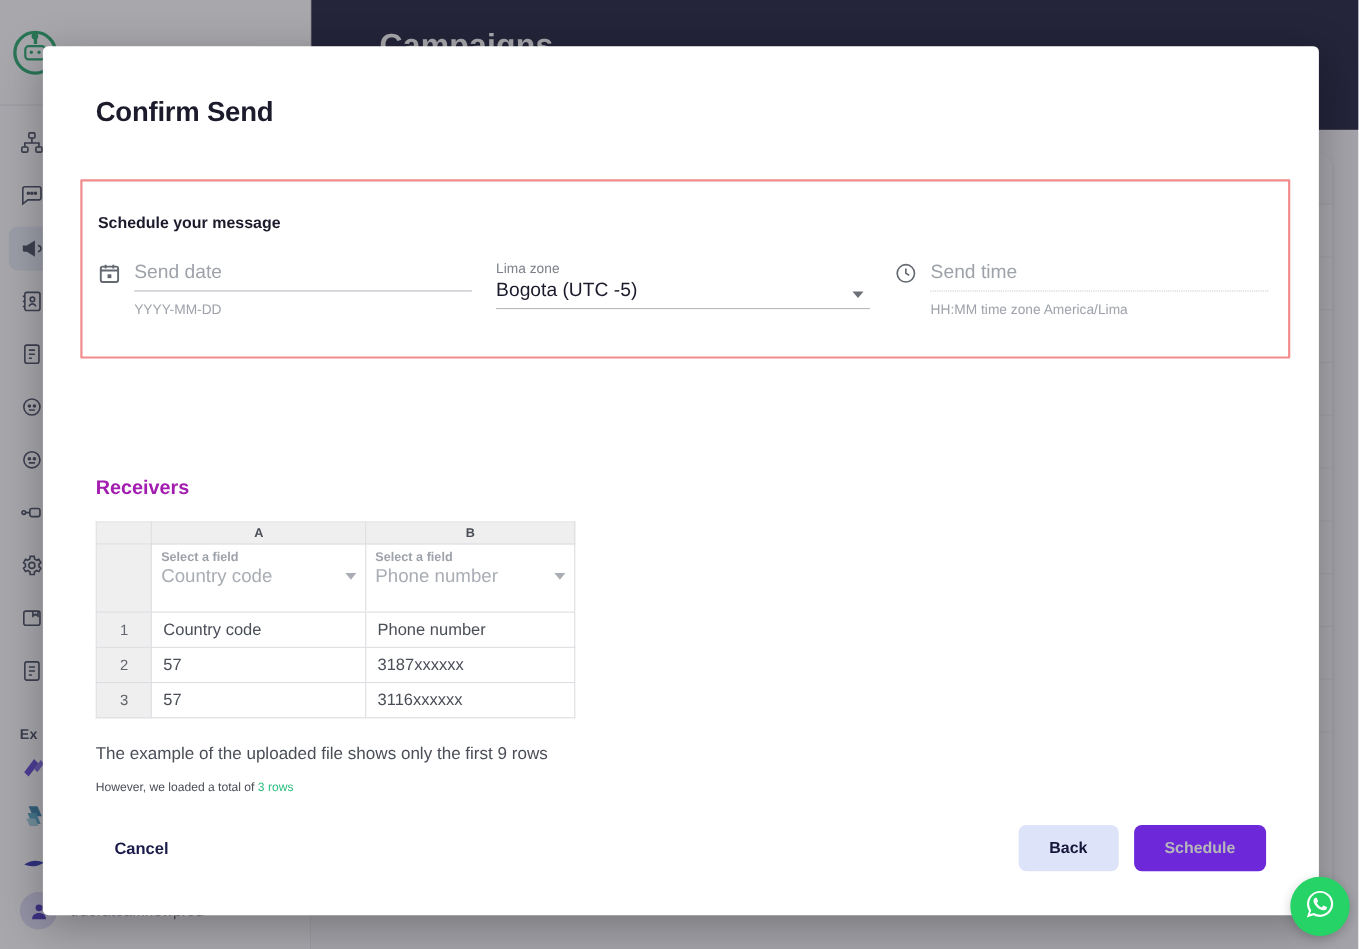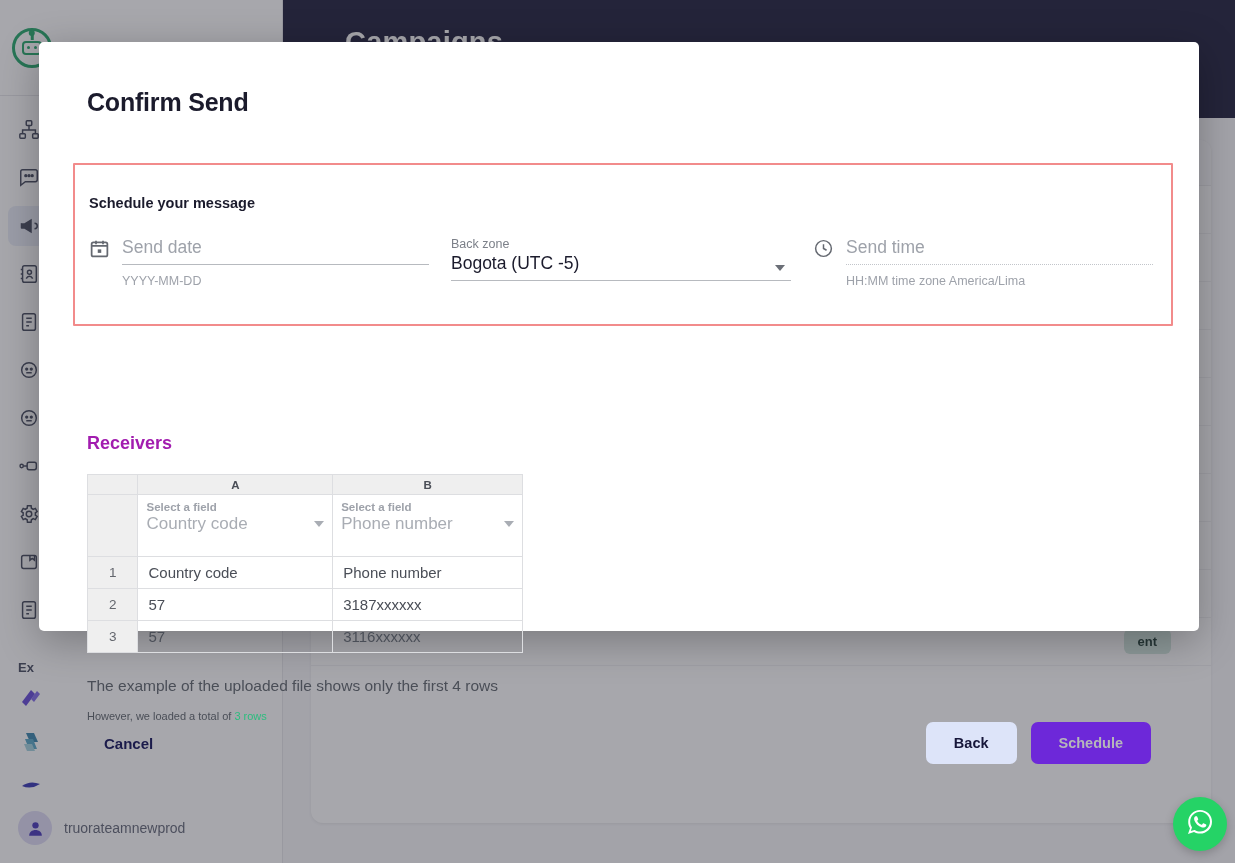--- a/index.html
+++ b/index.html
@@ -91,21 +91,21 @@
     border-radius: 50%; background: #25d366; display: flex; align-items: center; justify-content: center;
     box-shadow: 0 3px 10px rgba(0,0,0,.2); z-index: 40;
   }
   .wa-fab svg { width: 32px; height: 32px; fill: #ffffff; }
 
   
   .scrim { position: absolute; inset: 0; background: rgba(60,60,70,.45); z-index: 20; }
 
   
   .modal {
-    position: absolute; left: 39px; top: 42px; width: 1160px; height: 589px;
+    position: absolute; left: 39px; top: 42px; width: 1160px; height: 790px;
     background: #ffffff; border-radius: 5px; z-index: 30;
     box-shadow: 0 10px 40px rgba(0,0,0,.28);
     display: flex; flex-direction: column;
   }
   .modal-title {
     font-size: 25px; font-weight: 700; color: #1b1b2c;
     padding: 46px 0 0 48px; letter-spacing: -.2px;
   }
 
   .schedule-box {
@@ -423,21 +423,21 @@
                 </svg>
             </span>
             <span class="field-body">
               <span class="field-value placeholder underline-solid" style="display:block;">Send date</span>
             </span>
           </div>
           <div class="field-hint hint-indent">YYYY-MM-DD</div>
         </div>
 
         <div class="field field-tz">
-          <div class="field-label">Back zone</div>
+          <div class="field-label">Lima zone</div>
           <div class="field-value underline-solid">Bogota (UTC -5)</div>
           <span class="caret"></span>
         </div>
 
         <div class="field field-time">
           <div class="field-row">
             <span class="field-ico">
               <svg viewBox="0 0 24 24" fill="none" stroke="currentColor" stroke-width="1.7">
                   <circle cx="12" cy="12" r="9"></circle>
                   <path d="M12 7v5l3.5 2"></path>
@@ -491,21 +491,21 @@
           <td class="col-b data-cell">3187xxxxxx</td>
         </tr>
         <tr>
           <td class="col-idx idx-cell">3</td>
           <td class="col-a data-cell">57</td>
           <td class="col-b data-cell">3116xxxxxx</td>
         </tr>
       </tbody>
         </table>
 
-      <div class="note">The example of the uploaded file shows only the first 4 rows</div>
+      <div class="note">The example of the uploaded file shows only the first 9 rows</div>
       <div class="note2">
         <span>However, we loaded a total of </span><span class="rows-count">3 rows</span>
       </div>
     </div>
 
     <div class="footer">
       <div class="cancel-btn">Cancel</div>
       <div class="footer-right">
         <button class="btn btn-back">Back</button>
         <button class="btn btn-schedule">Schedule</button>

